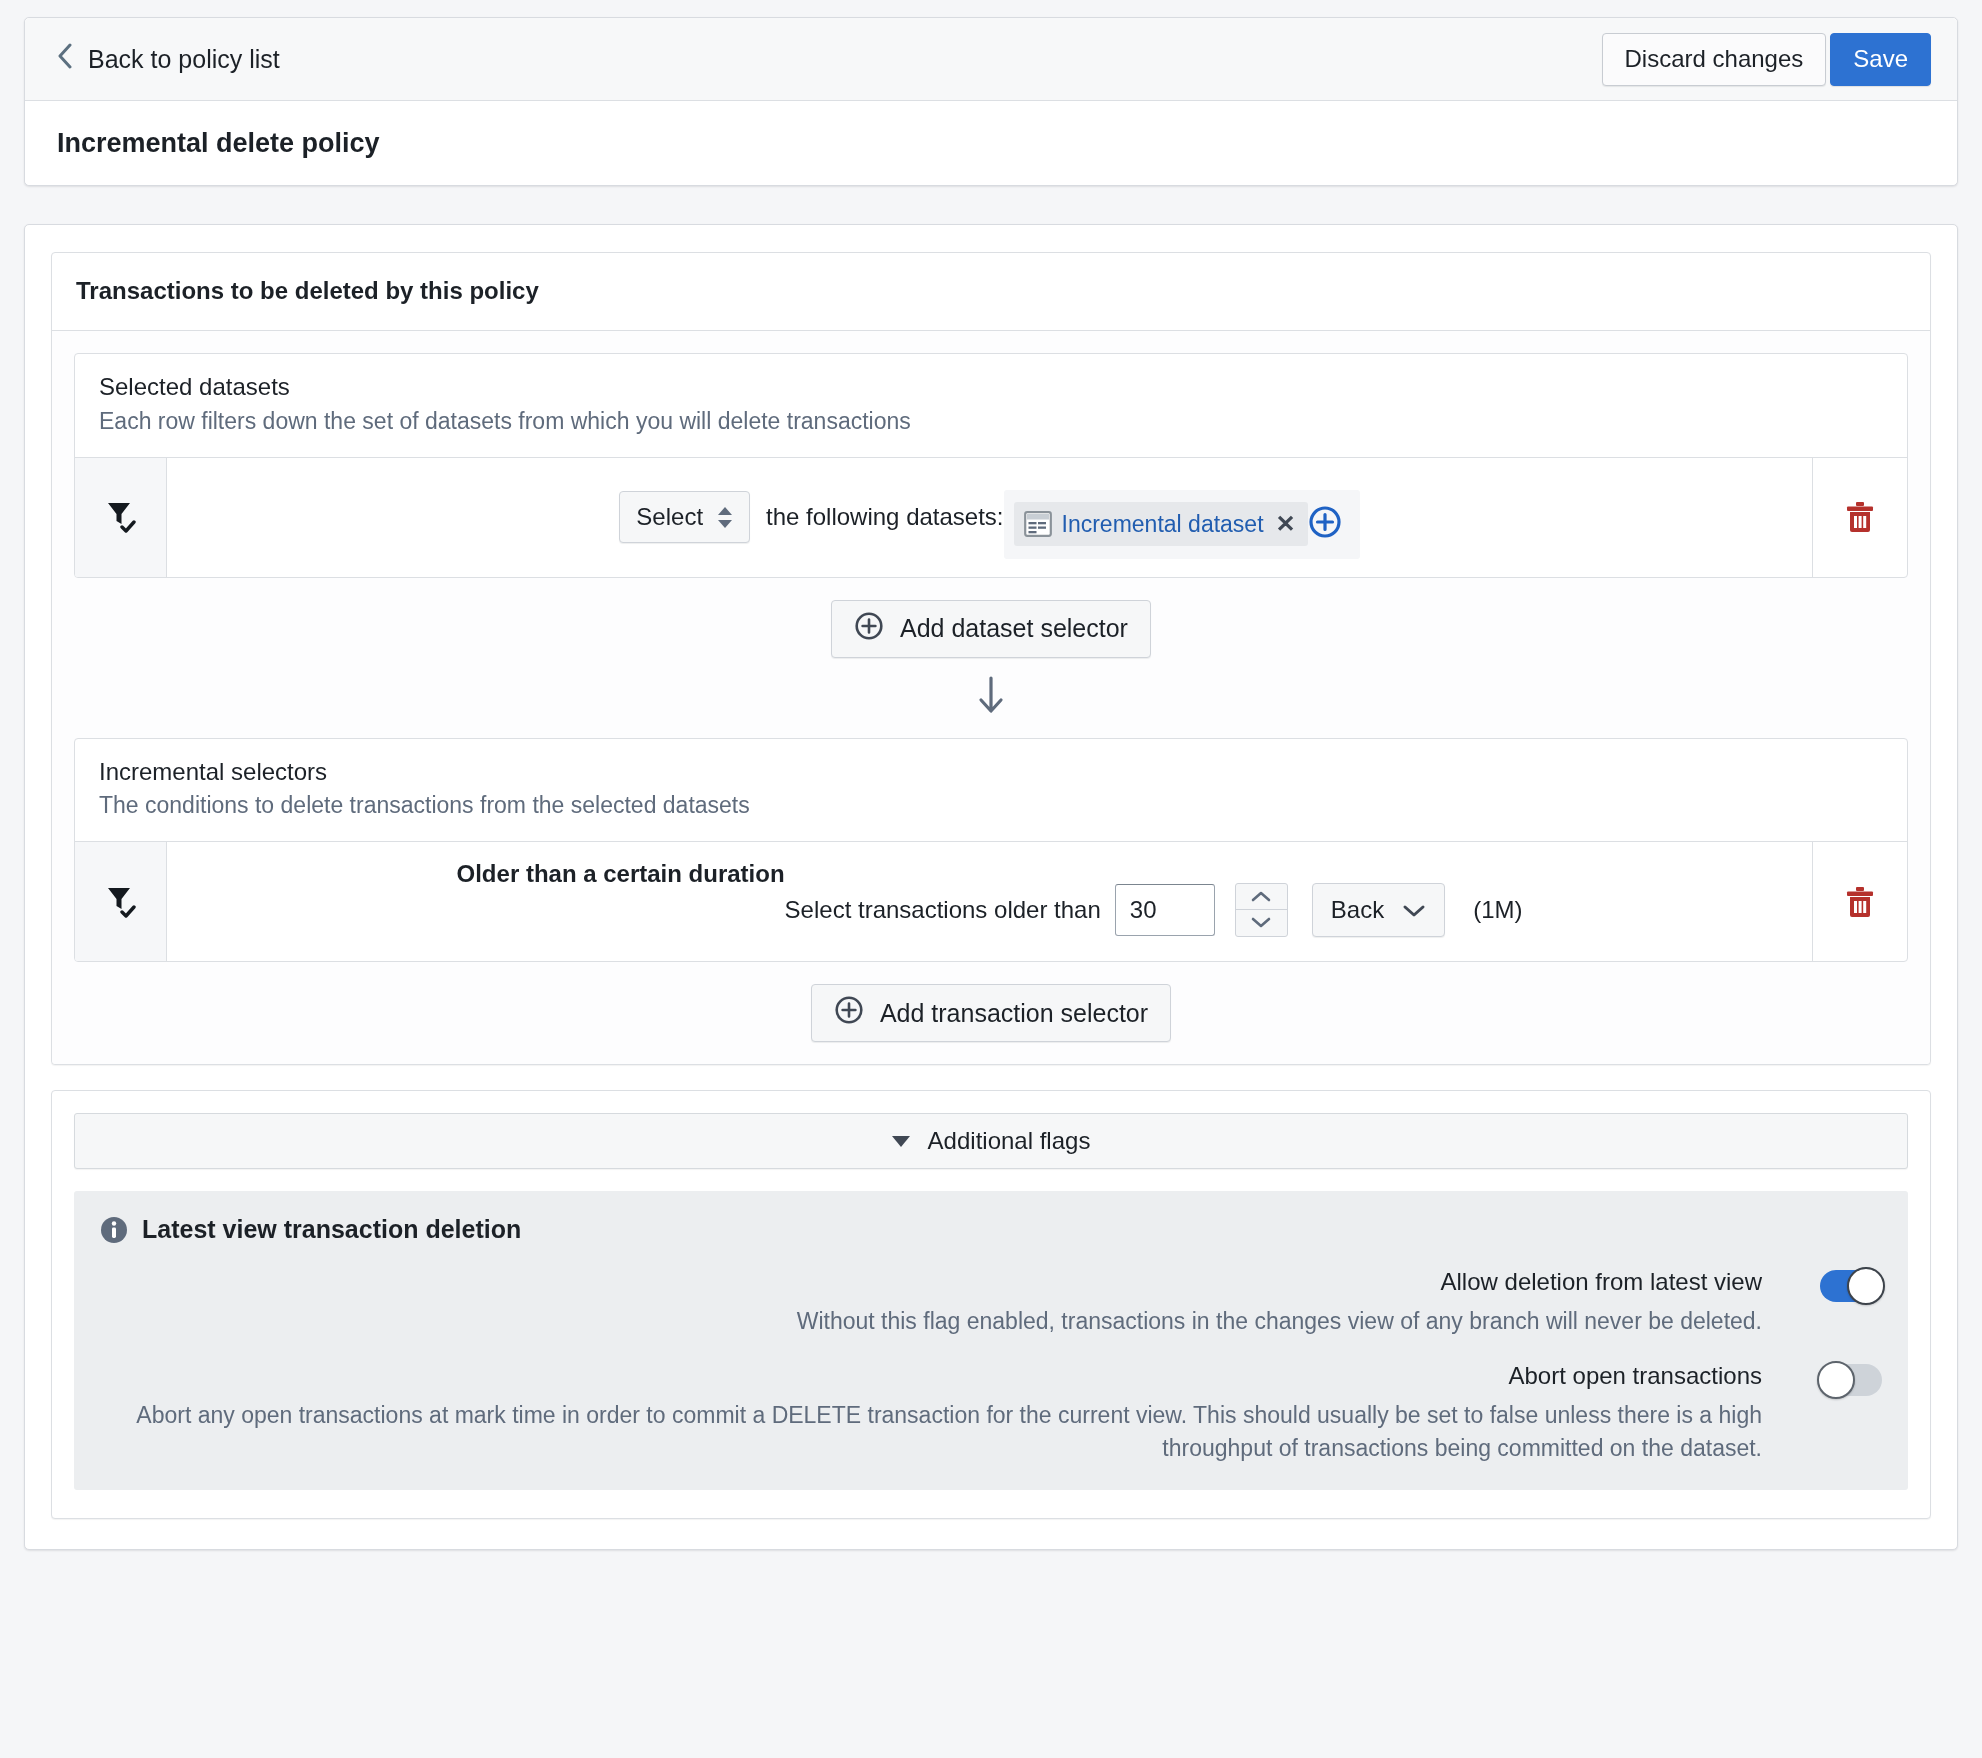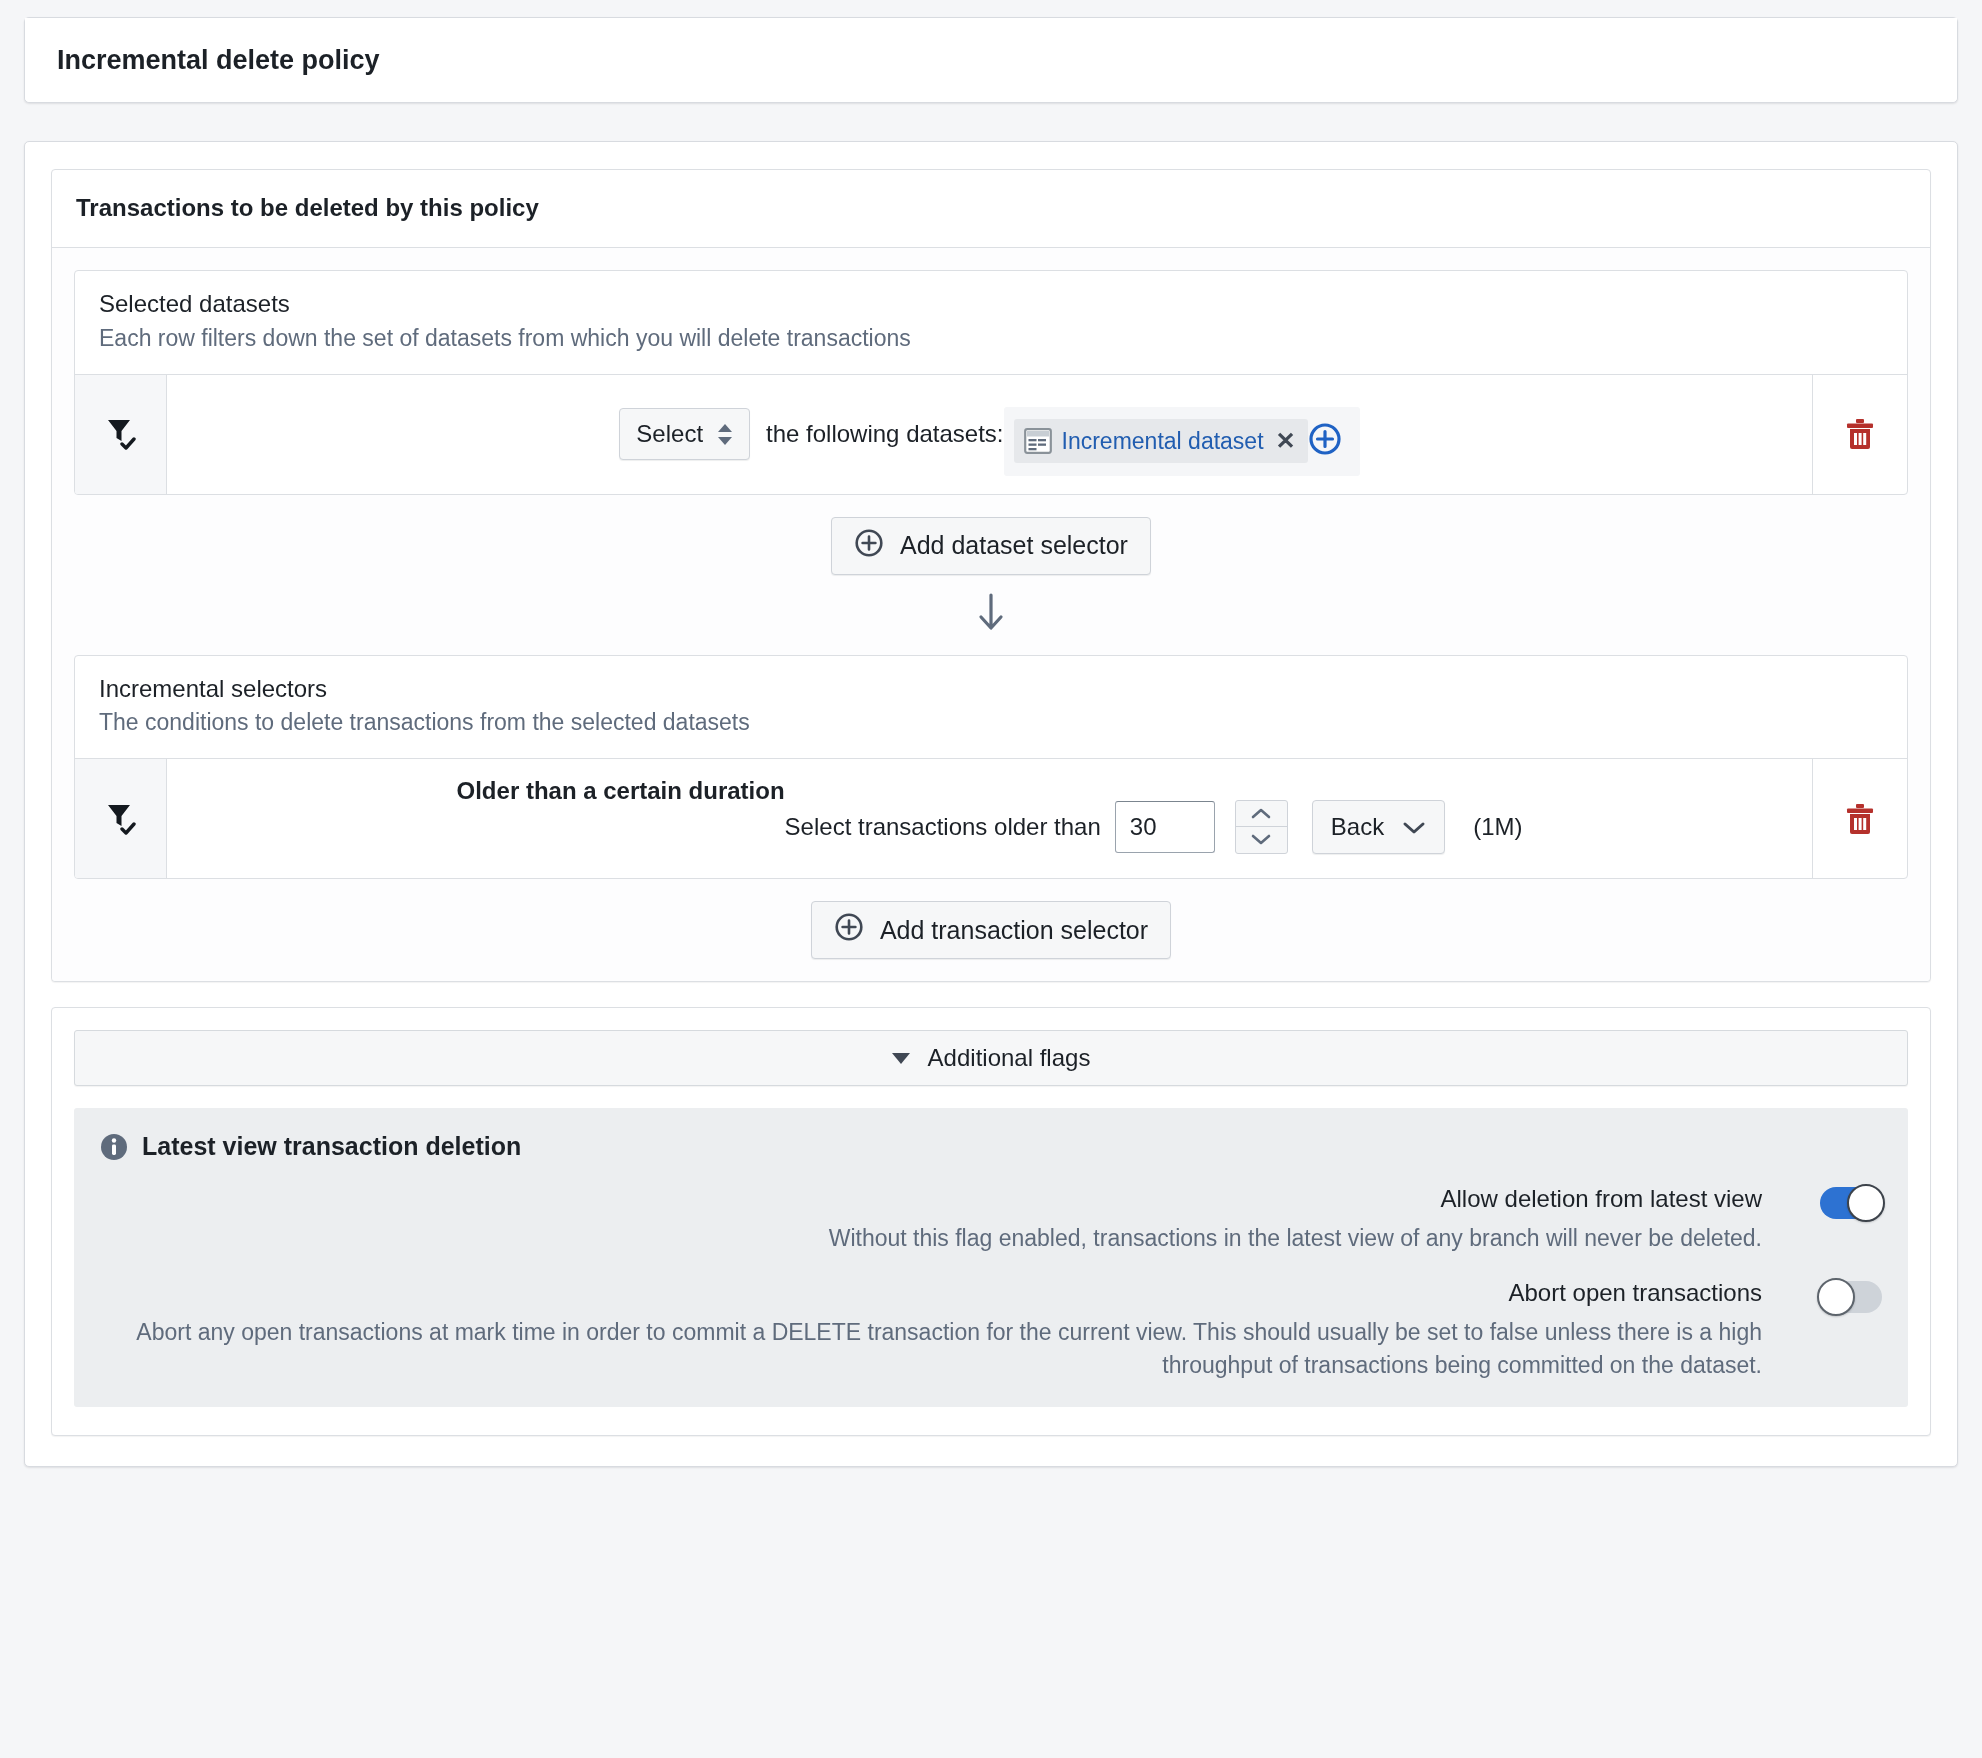--- a/index.html
+++ b/index.html
@@ -263,20 +263,34 @@
   }
   .toggle.on .knob { right: -3px; }
   .toggle.off .knob { left: -3px; border-color: #5d646c; }
 </style>
 </head>
 <body>
 
 <div class="page">
 
   <div class="card header-card">
+    <div class="header-top">
+      <div class="back-link">
+        <span class="chev-left">
+          <svg width="16" height="26" viewBox="0 0 16 26" fill="none" xmlns="http://www.w3.org/2000/svg">
+            <path d="M13 2 L3 13 L13 24" stroke="#5c7080" stroke-width="3" stroke-linecap="round" stroke-linejoin="round"></path>
+          </svg>
+        </span>
+        <span>Back to policy list</span>
+      </div>
+      <div class="header-actions">
+        <div class="btn btn-default">Discard changes</div>
+        <div class="btn btn-primary">Save</div>
+      </div>
+    </div>
     <div class="header-title-row">
       <div class="page-title">Incremental delete policy</div>
     </div>
   </div>
 
   <div class="card body-card">
 
     <div class="section-card">
       <div class="section-head">Transactions to be deleted by this policy</div>
 
@@ -458,21 +472,21 @@
               <circle cx="14" cy="14" r="13" fill="#5f6b7c"></circle>
               <circle cx="14" cy="7.5" r="2.2" fill="#ffffff"></circle>
               <rect x="12" y="11.5" width="4" height="10.5" rx="1.4" fill="#ffffff"></rect>
             </svg>
           </span>
           <span>Latest view transaction deletion</span>
         </div>
 
         <div class="flag-row">
           <div class="flag-label">Allow deletion from latest view</div>
-          <div class="flag-desc">Without this flag enabled, transactions in the latest view of any branch will never be deleted.</div>
+          <div class="flag-desc">Without this flag enabled, transactions in the changes view of any branch will never be deleted.</div>
           <div class="toggle on">
             <span class="knob"></span>
           </div>
         </div>
 
         <div class="flag-row">
           <div class="flag-label">Abort open transactions</div>
           <div class="flag-desc">Abort any open transactions at mark time in order to commit a DELETE transaction for the current view. This should usually be set to false unless there is a high throughput of transactions being committed on the dataset.</div>
           <div class="toggle off">
             <span class="knob"></span>

